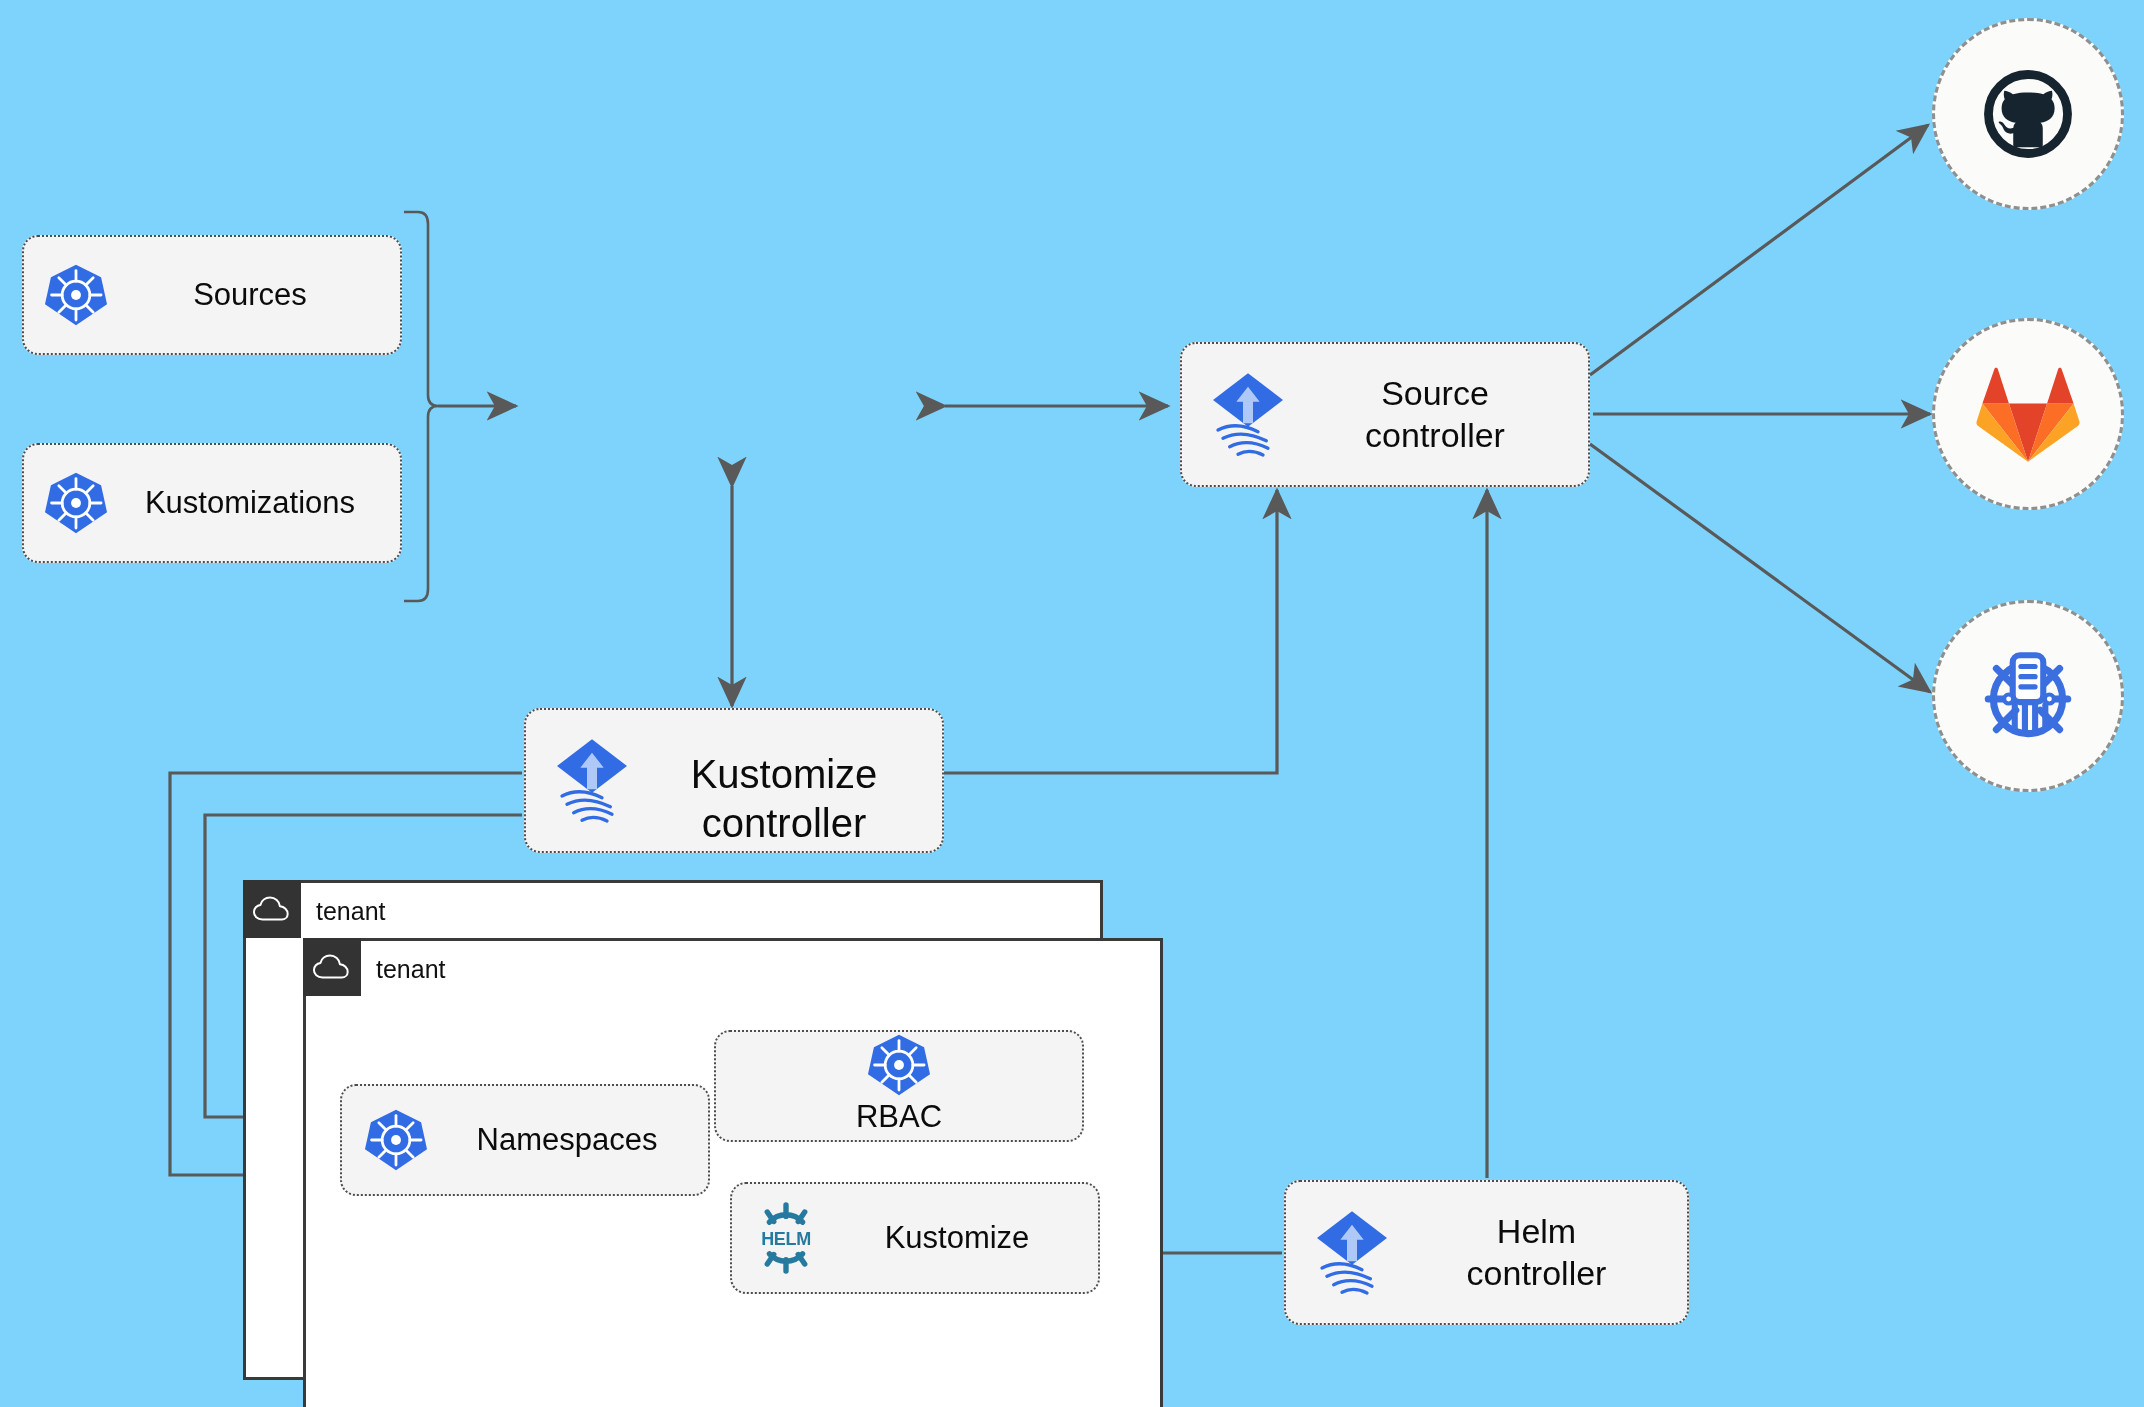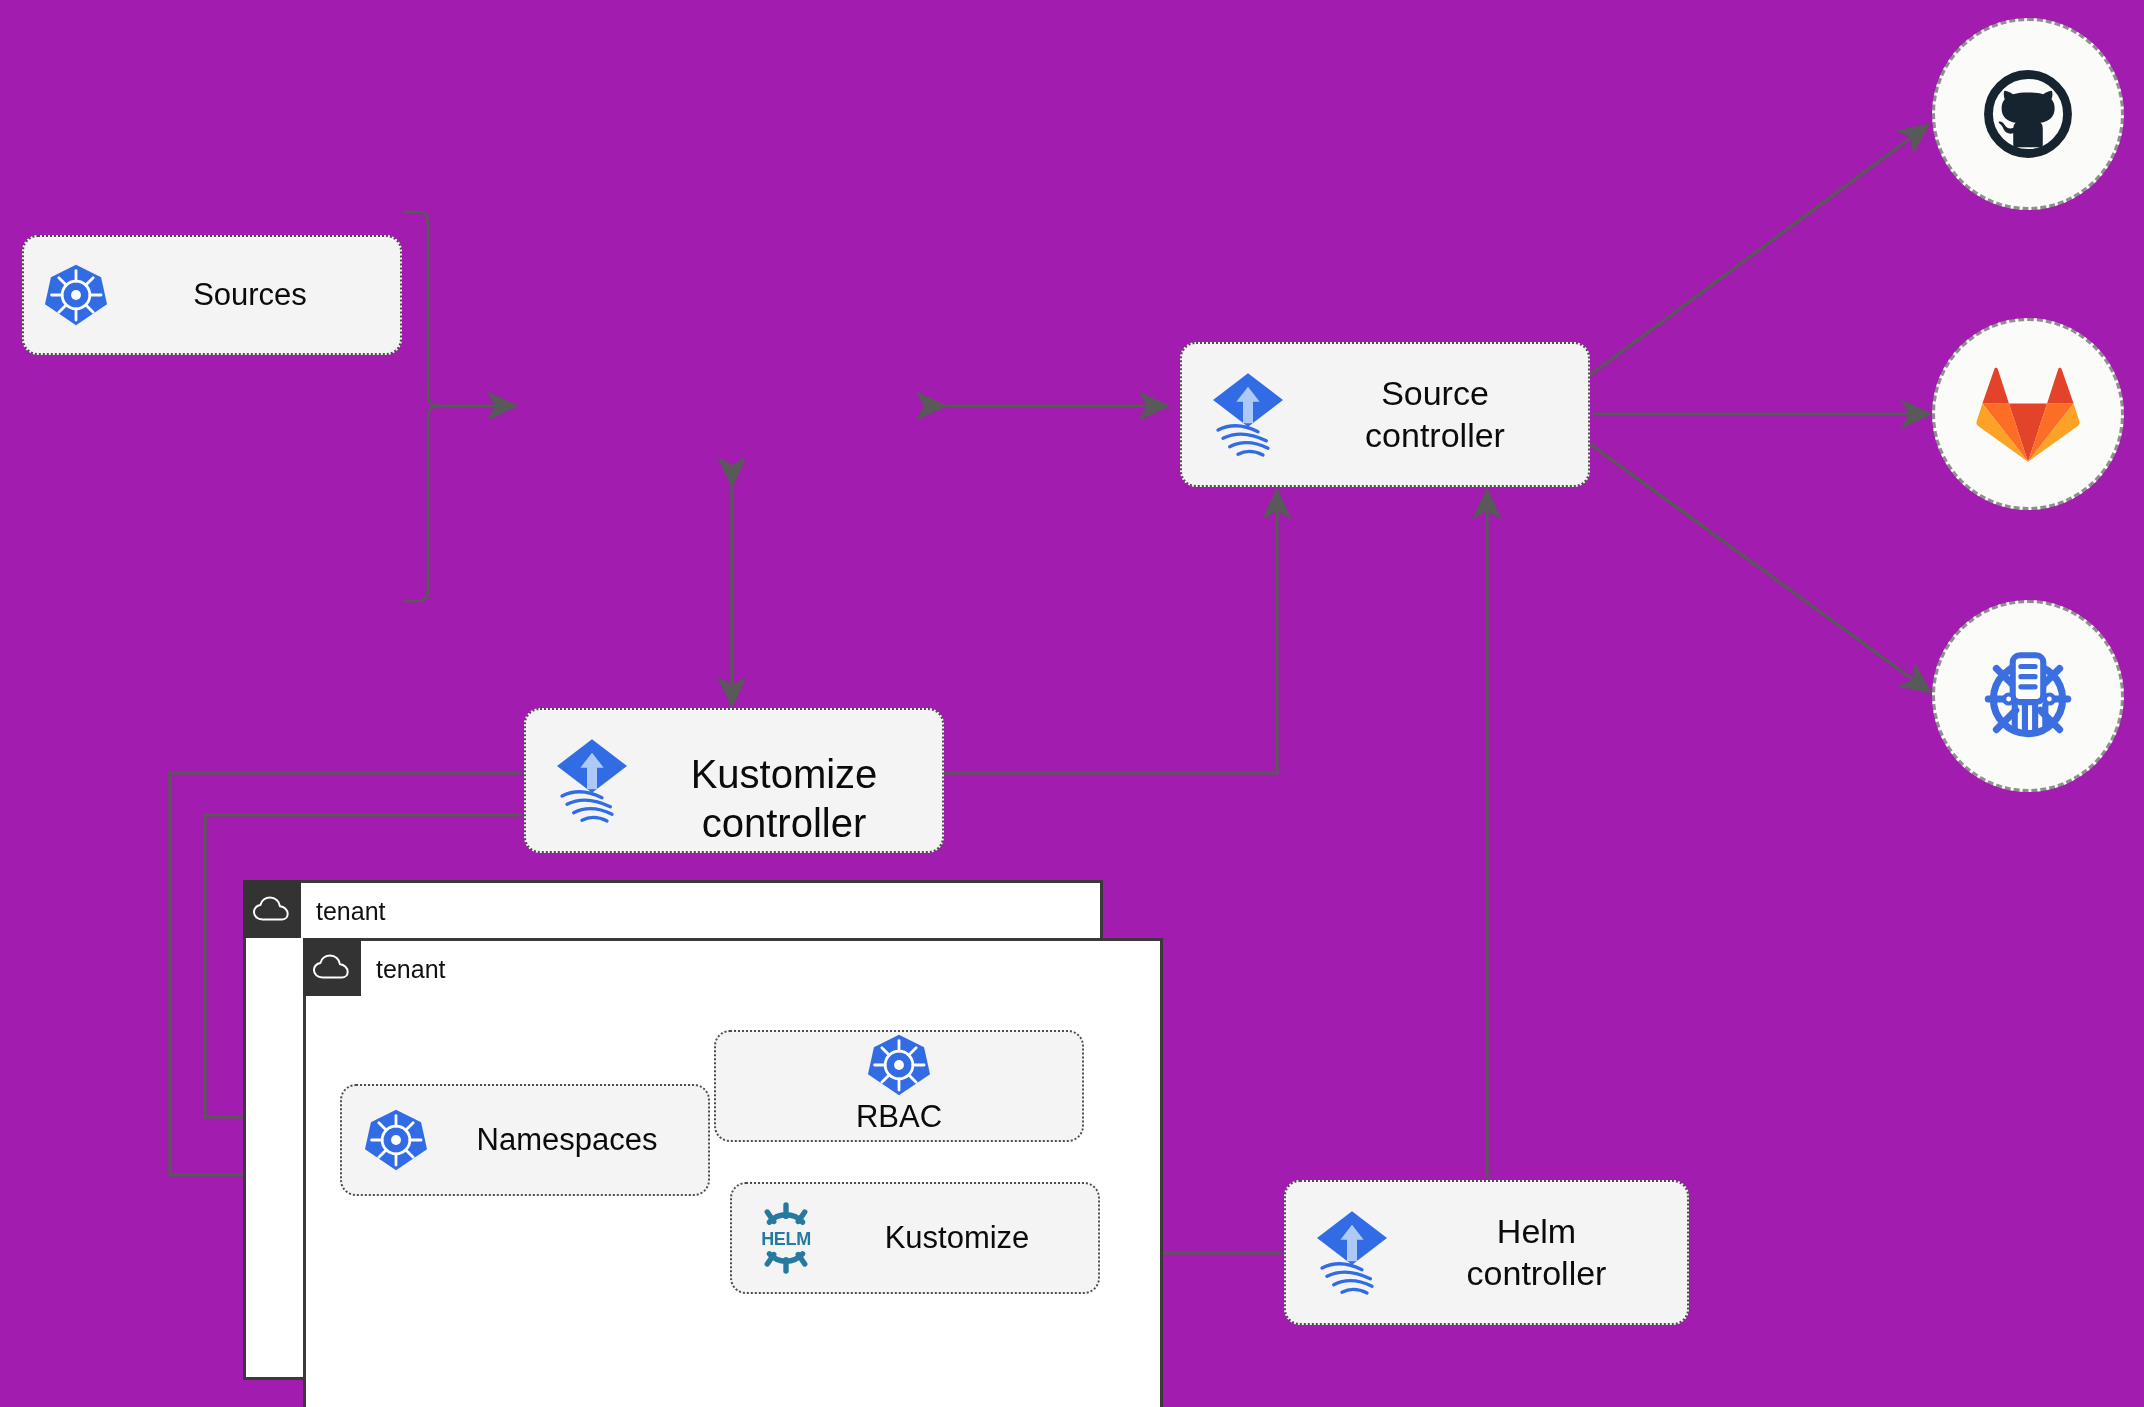--- a/index.html
+++ b/index.html
@@ -7,21 +7,21 @@
     padding: 0;
     background: #ffffff;
   }
   body {
     font-family: "Liberation Sans", sans-serif;
   }
   #canvas {
     position: relative;
     width: 2144px;
     height: 1407px;
-    background: #a21caf;
+    background: #7dd3fc;
     overflow: hidden;
   }
   #wires {
     position: absolute;
     left: 0; top: 0;
     width: 2144px;
     height: 1407px;
     pointer-events: none;
   }
 
@@ -152,20 +152,40 @@
           <line x1="65" y1="65" x2="76" y2="76"></line>
           <line x1="76" y1="24" x2="65" y2="35"></line>
           <line x1="35" y1="65" x2="24" y2="76"></line>
         </g>
         <circle cx="50" cy="50" r="7.5" fill="#ffffff"></circle>
       </svg>
     </span>
     <span class="lbl" style="font-size:31px;">Sources</span>
   </div>
 
+  <div class="node" style="left:22px; top:443px; width:380px; height:120px; padding:0 14px;">
+    <span class="ico" style="width:76px;">
+      <svg width="66" height="66" viewBox="0 0 100 100" aria-hidden="true">
+        <polygon points="50,4 88,23 97,64 50,96 3,64 12,23" fill="#326ce5"></polygon>
+        <g fill="none" stroke="#ffffff" stroke-width="4.2" stroke-linecap="round">
+          <circle cx="50" cy="50" r="21"></circle>
+          <line x1="50" y1="13" x2="50" y2="29"></line>
+          <line x1="50" y1="71" x2="50" y2="88"></line>
+          <line x1="13" y1="50" x2="29" y2="50"></line>
+          <line x1="71" y1="50" x2="88" y2="50"></line>
+          <line x1="24" y1="24" x2="35" y2="35"></line>
+          <line x1="65" y1="65" x2="76" y2="76"></line>
+          <line x1="76" y1="24" x2="65" y2="35"></line>
+          <line x1="35" y1="65" x2="24" y2="76"></line>
+        </g>
+        <circle cx="50" cy="50" r="7.5" fill="#ffffff"></circle>
+      </svg>
+    </span>
+    <span class="lbl" style="font-size:31px;">Kustomizations</span>
+  </div>
 
 
   <div class="node" style="left:1180px; top:342px; width:410px; height:145px; padding:0 16px;">
     <span class="ico" style="width:100px;">
       <svg width="84" height="90" viewBox="0 0 100 108" aria-hidden="true">
         <polygon points="50,4 92,36 50,68 8,36" fill="#326ce5"></polygon>
         <path d="M50,20 L64,38 L56,38 L56,64 L44,64 L44,38 L36,38 Z" fill="#aec9f7"></path>
         <g stroke="#326ce5" stroke-width="4" stroke-linecap="round" fill="none">
           <path d="M14,72 C30,64 46,66 62,74"></path>
           <path d="M20,82 C36,74 54,76 72,85"></path>

